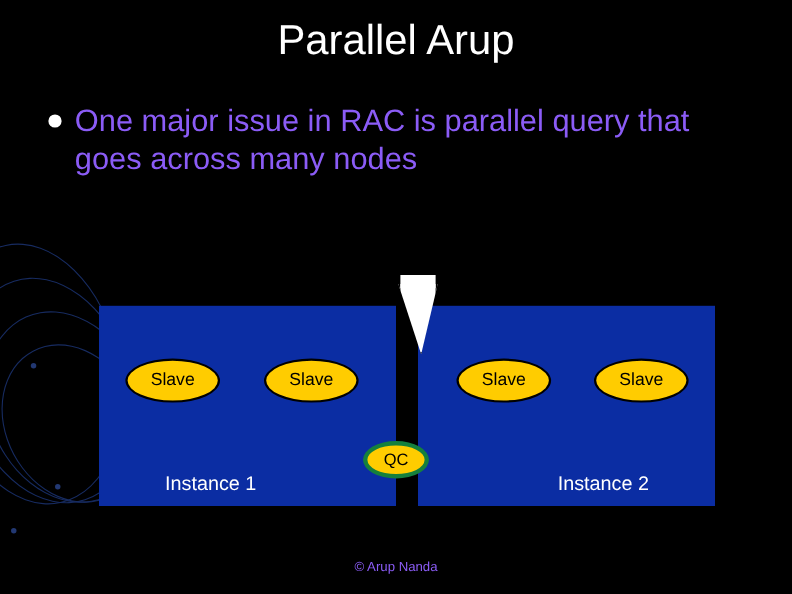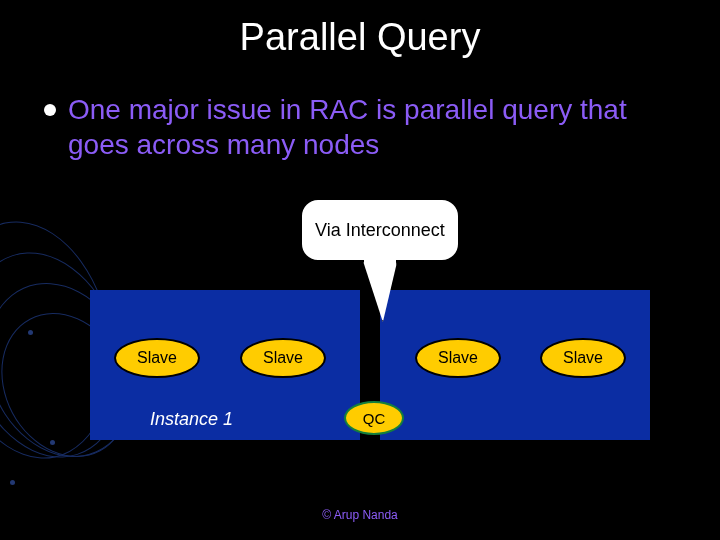--- a/index.html
+++ b/index.html
@@ -87,22 +87,22 @@
   }
   .callout-tail-cover {
     position: absolute;
     left: 364px; top: 60px;
     width: 32px; height: 12px;
     background: #fff;
     z-index: 5;
   }
   .instance {
     position: absolute;
-    top: 100px;
-    width: 270px; height: 150px;
+    top: 88px;
+    width: 270px; height: 182px;
     background: #0b2da3;
   }
   .inst1 { left: 90px; }
   .inst2 { left: 380px; }
   .slave {
     position: absolute;
     top: 48px;
     width: 86px; height: 40px;
     background: #ffcc00;
     border: 2px solid #000;
@@ -113,28 +113,28 @@
     font-size: 16px;
   }
   .inst-label {
     position: absolute;
     bottom: 10px;
     width: 100%;
     text-align: center;
     color: #fff;
     font-size: 18px;
   }
-  .inst1 .inst-label { text-align: left; padding-left: 60px; font-style: italic; }
+  .inst1 .inst-label { text-align: left; padding-left: 60px; }
   .inst2 .inst-label { text-align: right; padding-right: 60px; }
   .qc {
     position: absolute;
-    left: 344px; top: 211px;
+    left: 330px; top: 211px;
     width: 60px; height: 34px;
     background: #ffcc00;
-    border: 2px solid #15803d;
+    border: 4px solid #15803d;
     border-radius: 50%;
     display: flex;
     align-items: center;
     justify-content: center;
     font-size: 15px;
     z-index: 6;
   }
   .footer {
     position: absolute;
     left: 0; bottom: 18px;
@@ -152,52 +152,50 @@
   <div class="ring" style="left:30px; top:70px; width:150px; height:210px; transform:rotate(-18deg);"></div>
   <div class="ring" style="left:50px; top:100px; width:140px; height:180px; transform:rotate(-24deg);"></div>
   <div class="ring" style="left:65px; top:130px; width:120px; height:150px; transform:rotate(-28deg);"></div>
 
   <div class="dot" style="left:88px; top:150px;"></div>
 
   <div class="dot" style="left:110px; top:260px;"></div>
   <div class="dot" style="left:70px; top:300px;"></div>
 </div>
 
-<h1 class="title">Parallel Query</h1>
+<h1 class="title">Parallel Arup</h1>
 
 <div class="bullet-row">
   <div class="bullet-dot"></div>
   <div class="bullet-text">One major issue in RAC is parallel query that goes across many nodes</div>
 </div>
 
 <div class="diagram">
 
-  <div class="callout-bubble">
-    <span>Via Interconnect</span>
-  </div>
   <div class="callout-tail"></div>
   <div class="callout-tail-cover"></div>
 
   <div class="instance inst1">
     <div class="slave" style="left:24px;">
       <span>Slave</span>
     </div>
     <div class="slave" style="left:150px;">
       <span>Slave</span>
     </div>
     <div class="inst-label">Instance 1</div>
   </div>
 
   <div class="instance inst2">
     <div class="slave" style="left:35px;">
       <span>Slave</span>
     </div>
     <div class="slave" style="left:160px;">
       <span>Slave</span>
     </div>
+    <div class="inst-label">Instance 2</div>
   </div>
 
   <div class="qc">
     <span>QC</span>
   </div>
 
 </div>
 
 <div class="footer">© Arup Nanda</div>
 

